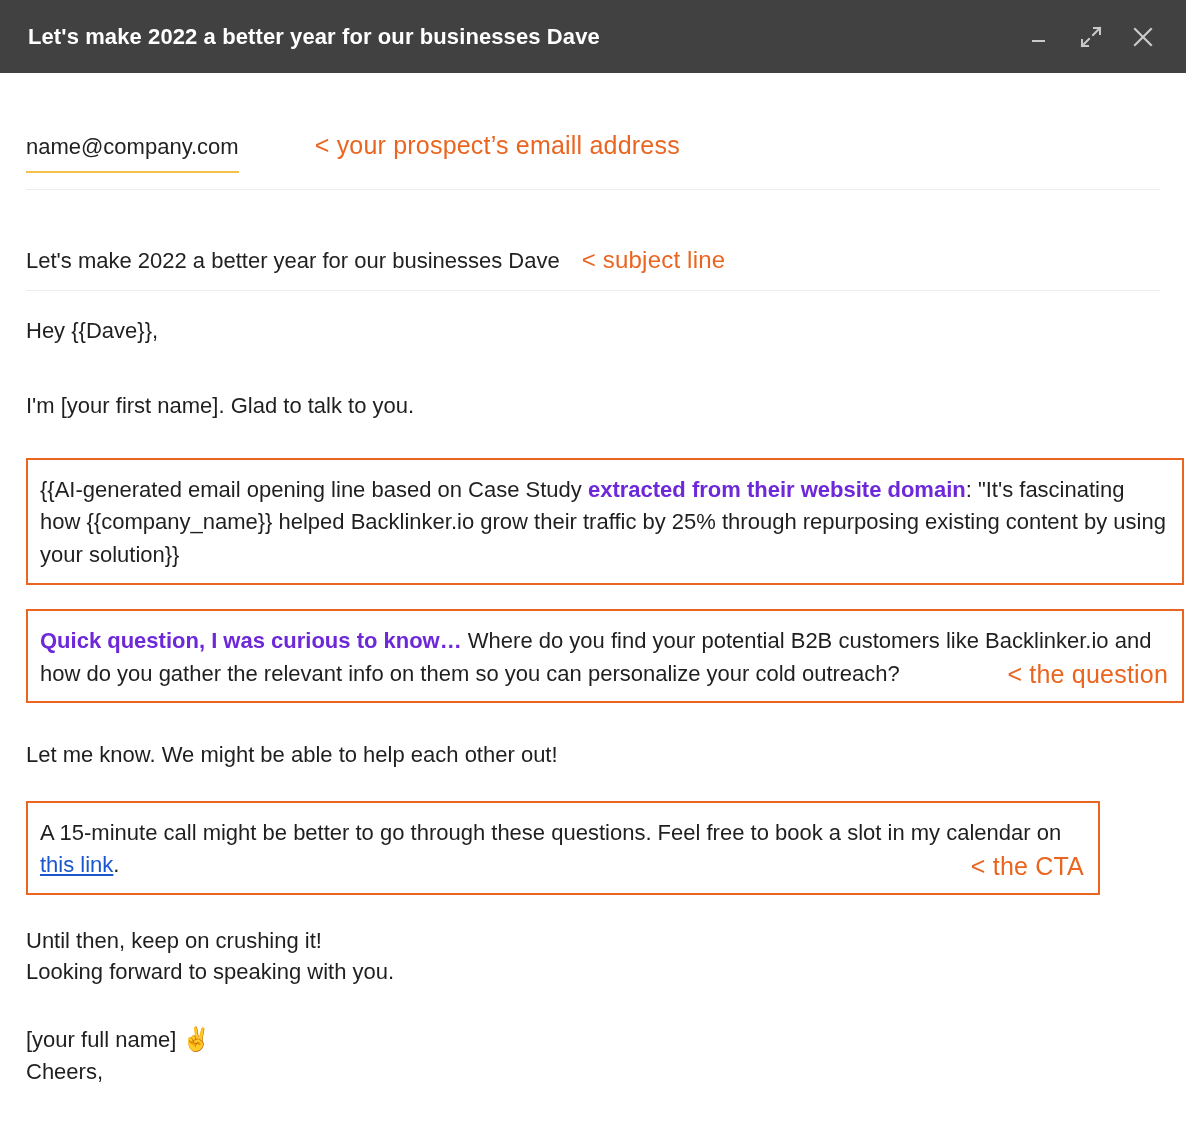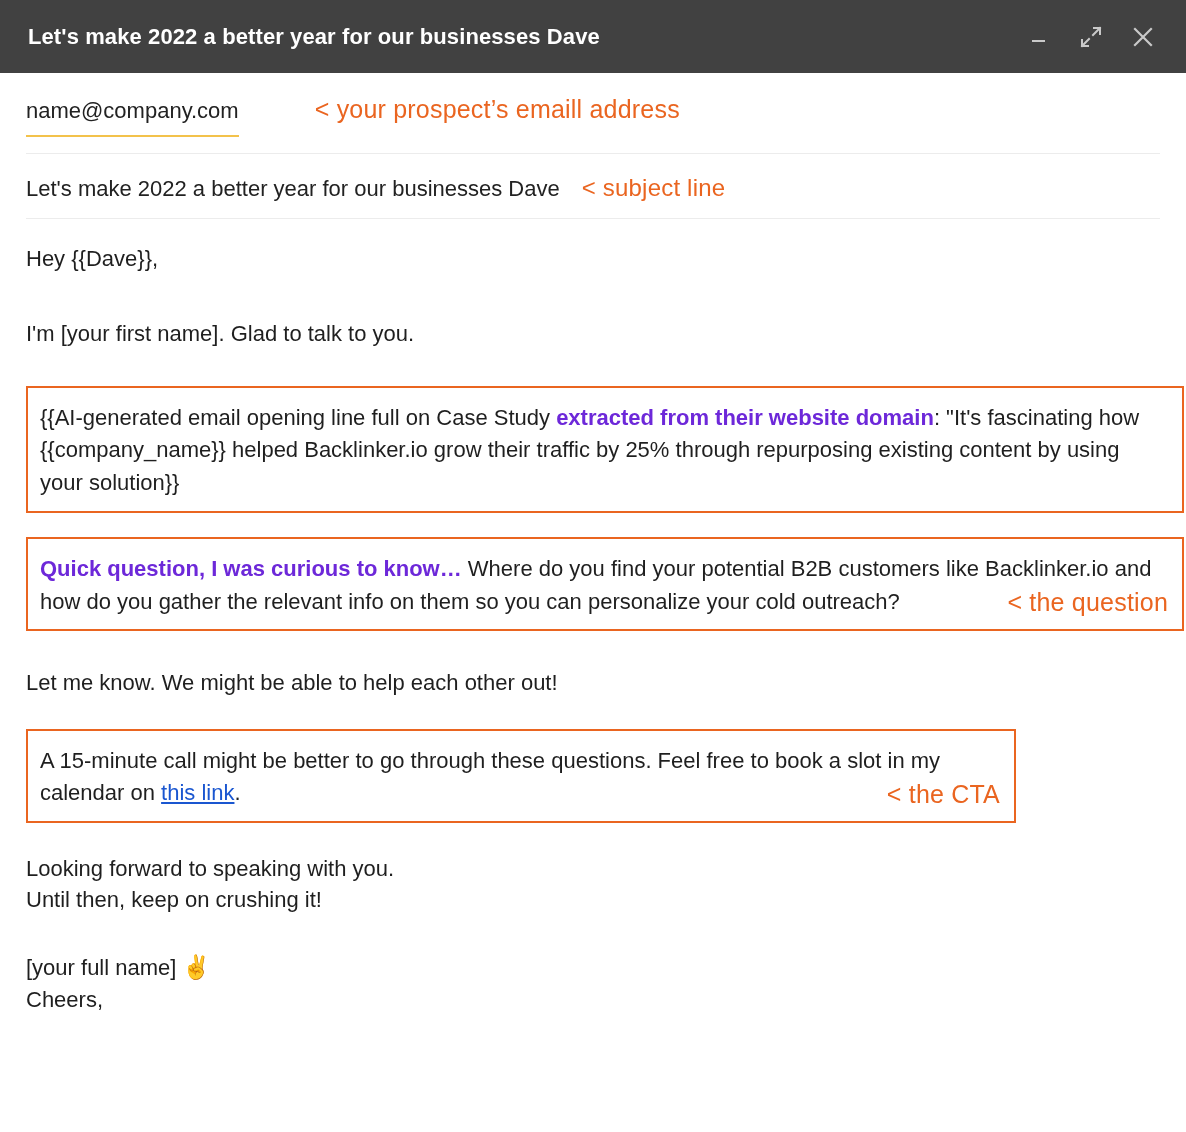--- a/index.html
+++ b/index.html
@@ -76,20 +76,21 @@
     color: #222222;
     line-height: 1.1;
   }
 
   .annot {
     color: #ea6520;
     font-size: 25px;
     font-weight: 400;
     white-space: nowrap;
     letter-spacing: 0.2px;
+    margin-top: 36px;
   }
   .annot-to { margin-left: 76px; }
   .annot-subject { margin-left: 22px; font-size: 24px; }
 
   .para {
     font-size: 22px;
     color: #1f1f1f;
     line-height: 1.42;
     margin: 0;
     padding: 0;
@@ -103,21 +104,21 @@
 
   
   .hl-box {
     border: 2px solid #ea6520;
     box-sizing: border-box;
     padding: 14px 14px 12px 12px;
     position: relative;
   }
   .hl-box .para { line-height: 1.48; }
   .box-wide { width: 1158px; }
-  .box-cta  { width: 990px; }
+  .box-cta  { width: 1074px; }
   .annot-line {
     text-align: right;
     color: #ea6520;
     font-size: 25px;
     letter-spacing: 0.2px;
     margin-top: -30px;
     pointer-events: none;
   }
 
   b.strong { font-weight: bold; color: #6d28d9; }
@@ -175,21 +176,21 @@
     <p class="para">Hey {{Dave}},</p>
 
     <div class="gap-44"></div>
 
     <p class="para">I'm [your first name]. Glad to talk to you.</p>
 
     <div class="gap-36"></div>
 
     <div class="hl-box box-wide">
       <p class="para">
-        <span>{{AI-generated email opening line full on Case Study </span><b class="strong">extracted from their website domain</b><span>: "It's fascinating how {{company_name}} helped Backlinker.io grow their traffic by 25% through repurposing existing content by using your solution}}</span>
+        <span>{{AI-generated email opening line based on Case Study </span><b class="strong">extracted from their website domain</b><span>: "It's fascinating how {{company_name}} helped Backlinker.io grow their traffic by 25% through repurposing existing content by using your solution}}</span>
       </p>
     </div>
 
     <div class="gap-24"></div>
 
     <div class="hl-box box-wide">
       <p class="para">
         <b class="strong">Quick question, I was curious to know…</b><span> Where do you find your potential B2B customers like Backlinker.io and how do you gather the relevant info on them so you can personalize your cold outreach?</span>
       </p>
       <div class="annot-line">&lt; the question</div>
@@ -203,22 +204,22 @@
 
     <div class="hl-box box-cta">
       <p class="para">
         <span>A 15-minute call might be better to go through these questions. Feel free to book a slot in my calendar on </span><a class="link" href="#">this link</a><span>.</span>
       </p>
       <div class="annot-line">&lt; the CTA</div>
     </div>
 
     <div class="gap-30"></div>
 
+    <p class="para">Until then, keep on crushing it!</p>
     <p class="para">Looking forward to speaking with you.</p>
-    <p class="para">Until then, keep on crushing it!</p>
 
     <div class="gap-36"></div>
 
     <p class="para">
       <span>[your full name]</span>
       <span class="emoji">✌</span>
     </p>
     <p class="para">Cheers,</p>
 
   </div>

